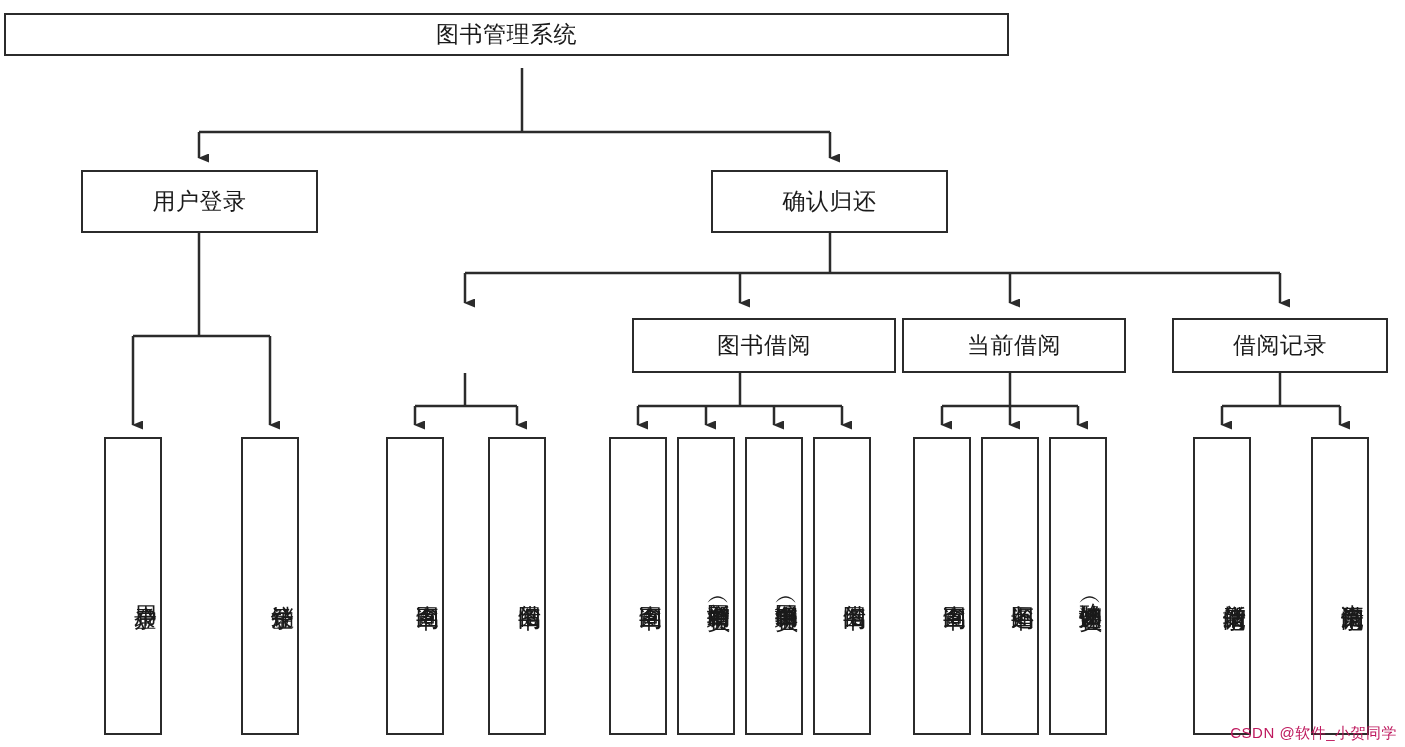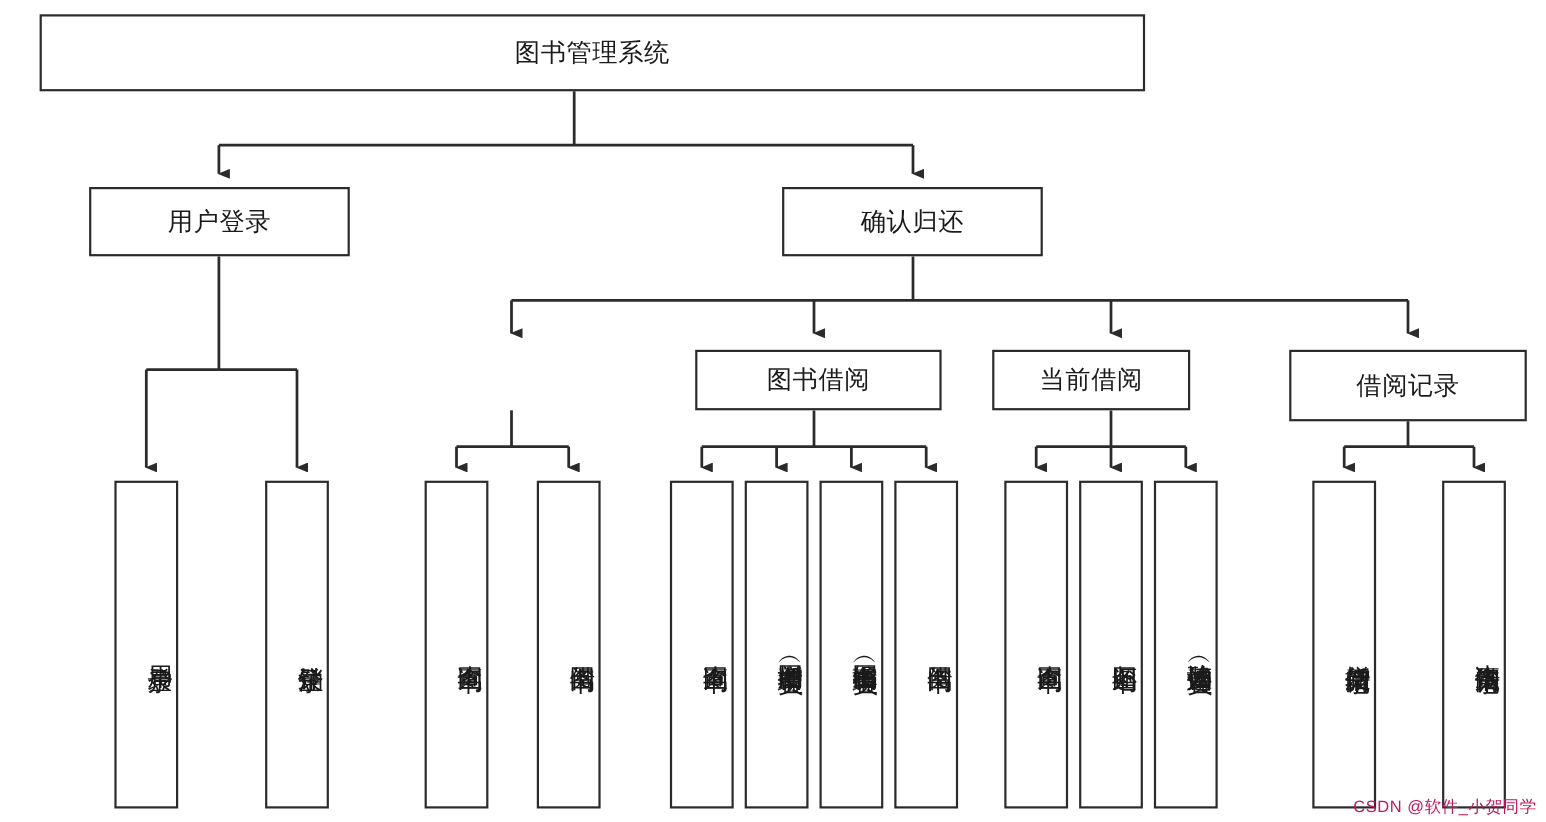--- a/index.html
+++ b/index.html
@@ -116,38 +116,38 @@
       <path d="M 1010,406 L 1010,425" marker-end="url(#arrowhead)"></path>
       <path d="M 1078,406 L 1078,425" marker-end="url(#arrowhead)"></path>
 
       <path d="M 1280,373 L 1280,406"></path>
       <path d="M 1222,406 L 1340,406"></path>
       <path d="M 1222,406 L 1222,425" marker-end="url(#arrowhead)"></path>
       <path d="M 1340,406 L 1340,425" marker-end="url(#arrowhead)"></path>
     </g>
   </svg>
 
-  <div class="node node-h" style="left:36px; top:13px; width:1005px; height:70px;">
+  <div class="node node-h" style="left:4px; top:13px; width:1005px; height:43px;">
     <span>图书管理系统</span>
   </div>
 
   <div class="node node-h" style="left:81px; top:170px; width:237px; height:63px;">
     <span>用户登录</span>
   </div>
   <div class="node node-h" style="left:711px; top:170px; width:237px; height:63px;">
     <span>确认归还</span>
   </div>
 
-  <div class="node node-h" style="left:632px; top:318px; width:224px; height:55px;">
+  <div class="node node-h" style="left:632px; top:318px; width:264px; height:55px;">
     <span>图书借阅</span>
   </div>
-  <div class="node node-h" style="left:902px; top:318px; width:180px; height:55px;">
+  <div class="node node-h" style="left:902px; top:318px; width:224px; height:55px;">
     <span>当前借阅</span>
   </div>
-  <div class="node node-h" style="left:1172px; top:318px; width:216px; height:65px;">
+  <div class="node node-h" style="left:1172px; top:318px; width:216px; height:55px;">
     <span>借阅记录</span>
   </div>
 
   <div class="node node-v" style="left:104px; top:437px; width:58px; height:298px;">
     <span class="vlabel">用户登录</span>
   </div>
   <div class="node node-v" style="left:241px; top:437px; width:58px; height:298px;">
     <span class="vlabel">注销登录</span>
   </div>
 

